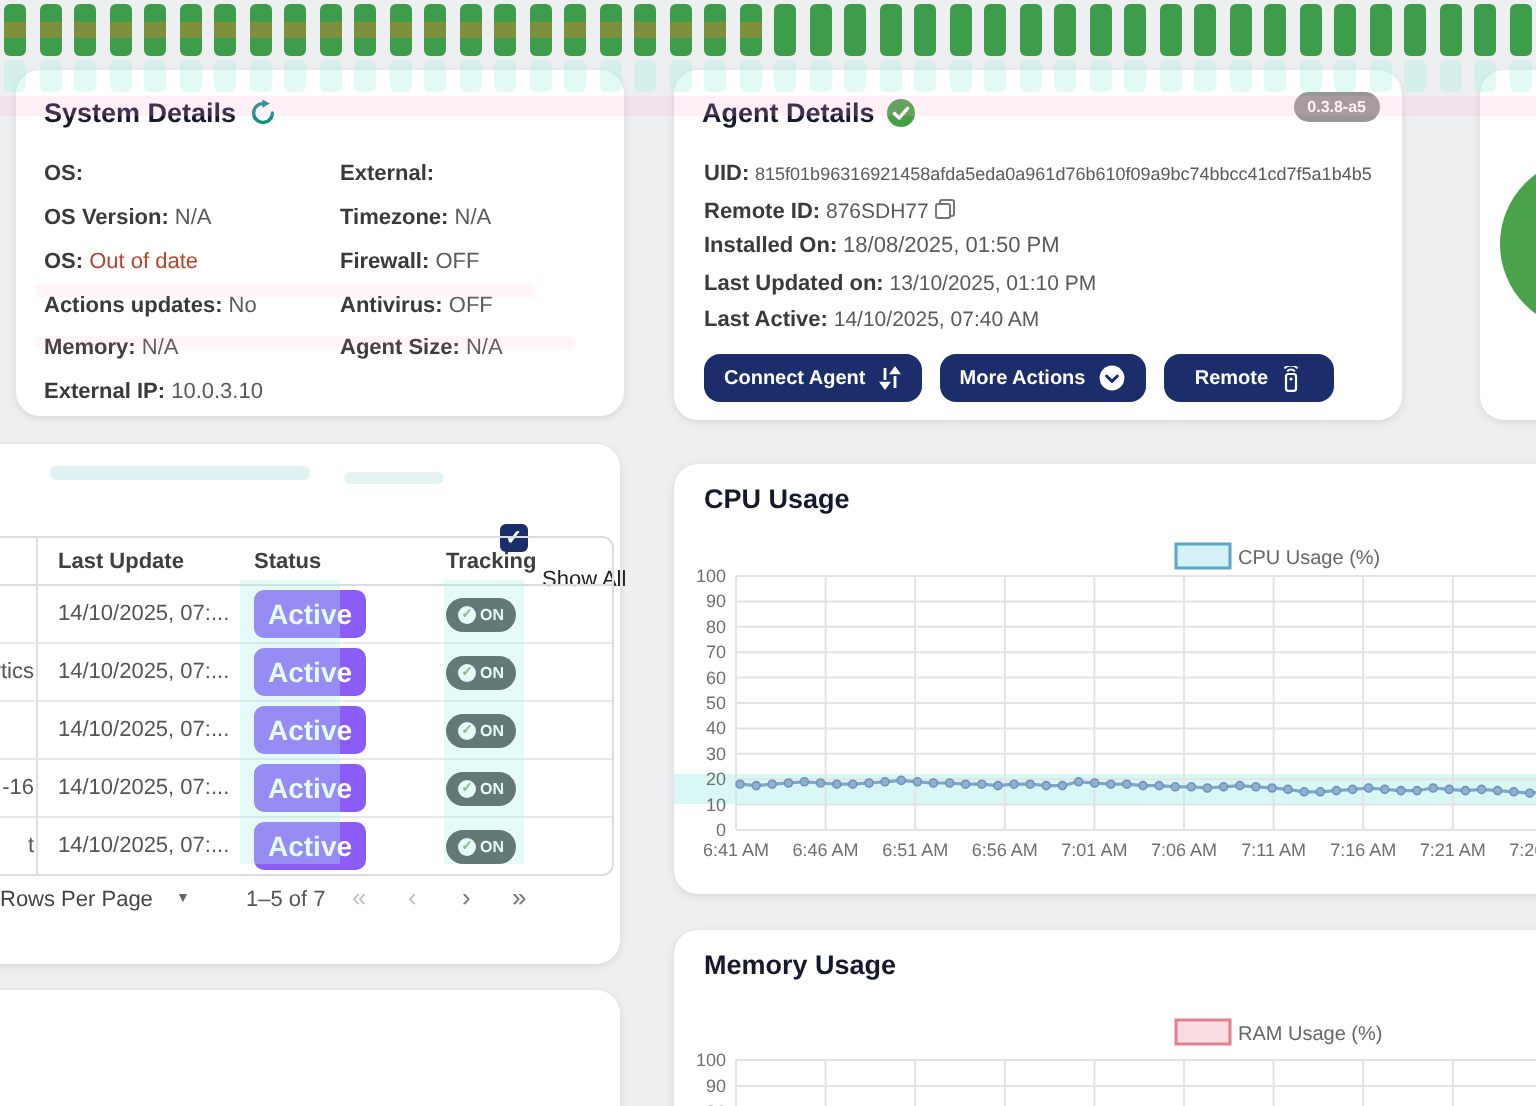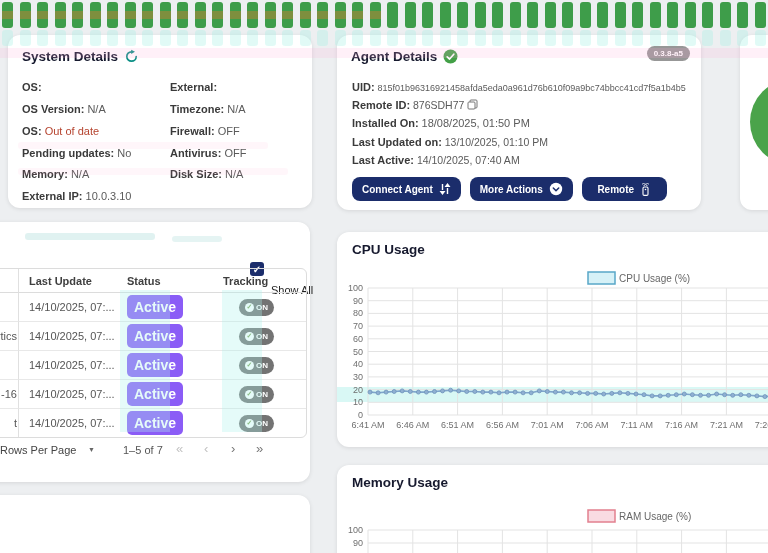--- a/index.html
+++ b/index.html
@@ -34,21 +34,21 @@
   .showall span.lbl{font-size:11px;color:#222;margin-top:42px;}
   table.trk{position:absolute;left:10px;top:46px;width:445px;border-collapse:separate;border-spacing:0;border:1px solid #dcdcdc;border-radius:6px;font-size:11px;table-layout:fixed;}
   table.trk th{font-weight:bold;color:#3f3f3f;text-align:left;height:21px;border-bottom:1px solid #dcdcdc;}
   table.trk td{height:26px;border-bottom:1px solid #e8e8e8;color:#555;}
   table.trk tr:last-child td{border-bottom:none;}
   td.namec,th.namec{border-right:1px solid #e0e0e0;text-align:right;padding-right:1px;color:#444;}
   .col-last{padding-left:10px;}
   .col-status{padding-left:4px;}
   .col-track{padding-left:2px;}
   .badge-active{display:inline-block;background:#8b5cf6;color:#fff;font-weight:bold;font-size:14px;border-radius:5px;padding:4px 7px;}
-  .pill-on{display:inline-flex;align-items:center;gap:2px;background:#737373;border-radius:9px;height:17px;padding:0 6px;color:#fff;font-size:8px;font-weight:bold;margin-left:16px;}
+  .pill-on{display:inline-flex;align-items:center;gap:2px;background:#404040;border-radius:9px;height:17px;padding:0 6px;color:#fff;font-size:8px;font-weight:bold;}
   .pill-on .dot{width:9px;height:9px;border-radius:50%;background:#fff;color:#7fa457;font-size:7px;display:flex;align-items:center;justify-content:center;font-weight:bold;}
   .pager{position:absolute;left:0;top:218px;width:460px;height:22px;font-size:11px;color:#555;}
   .pager .rpp{position:absolute;left:150px;top:4px;color:#444;}
   .pager .caret{position:absolute;left:238px;top:6px;color:#666;font-size:7px;}
   .pager .range{position:absolute;left:273px;top:4px;}
   .pgico{position:absolute;top:1px;font-size:13px;color:#777;}
   .pgico.dis{color:#c3c3c3;}
   .cpu-card{left:337px;top:232px;width:445px;height:215px;}
   .mem-card{left:337px;top:465px;width:445px;height:200px;}
   .chart-title{position:absolute;left:15px;top:10px;}
@@ -159,28 +159,28 @@
       <span class="ctitle">System Details</span>
       <svg width="15" height="15" viewBox="0 0 15 15">
         <path d="M12.2 7.5 A4.7 4.7 0 1 1 7.5 2.8" fill="none" stroke="#0b8f85" stroke-width="1.7" stroke-linecap="round"></path>
         <path d="M7.2 0.7 L11 2.8 L7.2 4.9 Z" fill="#0b8f85"></path>
       </svg>
     </div>
     <div id="sysfields">
         <div class="field" style="left: 14px; top: 46px;"><b>OS:</b> <span class=""></span></div>
         <div class="field" style="left: 14px; top: 68px;"><b>OS Version:</b> <span class="">N/A</span></div>
         <div class="field" style="left: 14px; top: 90px;"><b>OS:</b> <span class="danger">Out of date</span></div>
-        <div class="field" style="left: 14px; top: 112px;"><b>Pending updates:</b> <span class="">No</span></div>
+        <div class="field" style="left: 14px; top: 112px;"><b>Actions updates:</b> <span class="">No</span></div>
         <div class="field" style="left: 14px; top: 133px;"><b>Memory:</b> <span class="">N/A</span></div>
         <div class="field" style="left: 14px; top: 155px;"><b>External IP:</b> <span class="">10.0.3.10</span></div>
         <div class="field" style="left: 162px; top: 46px;"><b>External:</b> <span></span></div>
         <div class="field" style="left: 162px; top: 68px;"><b>Timezone:</b> <span>N/A</span></div>
         <div class="field" style="left: 162px; top: 90px;"><b>Firewall:</b> <span>OFF</span></div>
         <div class="field" style="left: 162px; top: 112px;"><b>Antivirus:</b> <span>OFF</span></div>
-        <div class="field" style="left: 162px; top: 133px;"><b>Disk Size:</b> <span>N/A</span></div>
+        <div class="field" style="left: 162px; top: 133px;"><b>Agent Size:</b> <span>N/A</span></div>
       </div>
   </div>
 
   <div class="card agent-card">
     <div class="titlerow">
       <span class="ctitle">Agent Details</span>
       <svg width="15" height="15" viewBox="0 0 15 15">
         <circle cx="7.5" cy="7.5" r="7" fill="#43a047"></circle>
         <path d="M4.2 7.8 L6.6 10 L10.8 5.2" fill="none" stroke="#fff" stroke-width="1.7" stroke-linecap="round" stroke-linejoin="round"></path>
       </svg>

